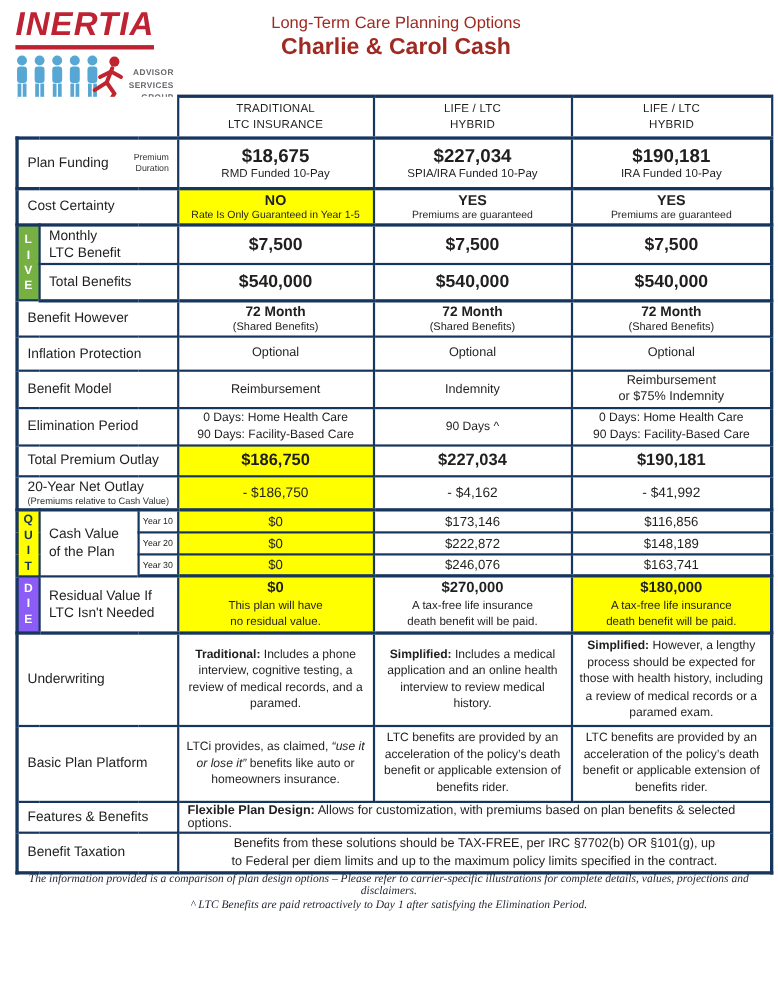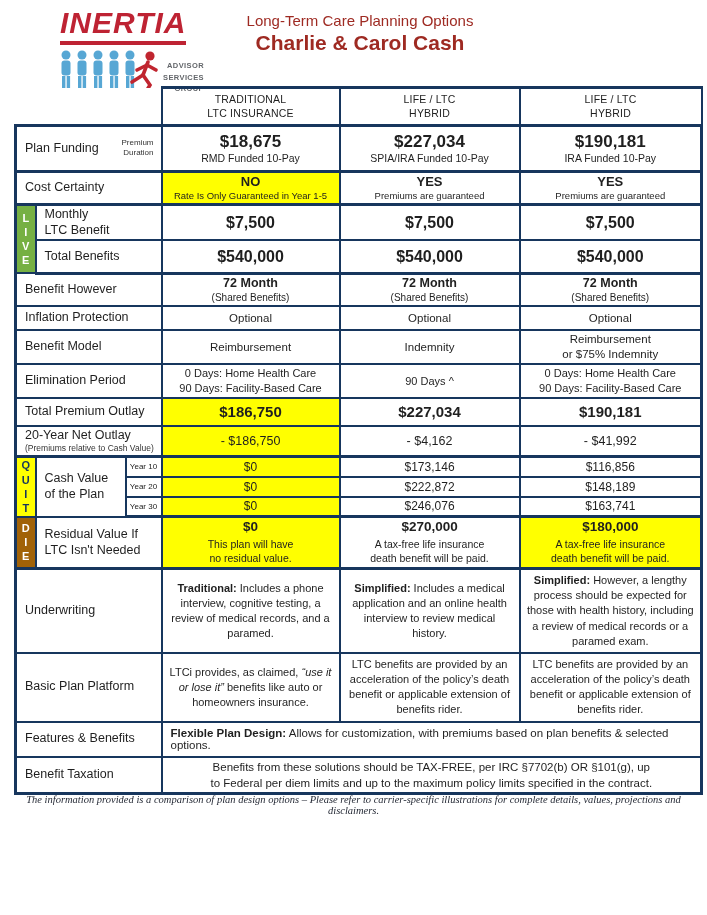--- a/index.html
+++ b/index.html
@@ -1,20 +1,20 @@
 <!DOCTYPE html>
 <html><head>
 <meta charset="utf-8">
 <style>
   * { margin:0; padding:0; box-sizing:border-box; }
   body { background:#ffffff; font-family:"Liberation Sans", sans-serif; }
   .page { position:relative; width:707px; height:915px; background:#fff; overflow:hidden; }
 
   
-  .logo { position:absolute; left:14px; top:8px; width:156px;margin-left:46px; }
+  .logo { position:absolute; left:14px; top:8px; width:156px; }
   .brand { display:inline-block; font-size:30px; font-weight:bold; font-style:italic;
            color:#be2333; letter-spacing:1px; line-height:1; padding-bottom:3px;
            border-bottom:4px solid #be2333; }
   .logo-row { display:flex; align-items:flex-end; margin-top:4px; gap:3px; }
   .tagline { font-size:7.5px; font-weight:bold; color:#63666a; text-align:right;
              line-height:1.55; letter-spacing:0.4px; padding-bottom:4px; }
 
   
   .title { position:absolute; left:160px; top:12px; width:400px; text-align:center; color:#9e2a22; }
   .title .t1 { font-size:15px; }
@@ -49,21 +49,21 @@
   .val-r   { font-size:12.5px; }
   .l1 { font-size:11.5px; line-height:1.3; }
   .l1b { font-size:12.5px; font-weight:bold; line-height:1.25; }
   .l2s { font-size:10px; line-height:1.2; }
   .elim { font-size:11px; line-height:1.35; }
 
   .strip { font-weight:bold; font-size:11px; line-height:1.3; word-break:break-all;
            text-align:center; padding:0 4px; }
   .live { background:#76b043; color:#ffffff; }
   .quit { background:#ffff00; color:#17365d; }
-  .die  { background:#a16207; color:#ffffff; }
+  .die  { background:#8b5cf6; color:#ffffff; }
   .yr { font-size:8px; padding:0; color:#222; }
   .cashval { font-size:12px; }
   .hl { background:#ffff00; }
 
   .die-val { font-size:13.5px; font-weight:bold; }
   .die-note { font-size:10.5px; line-height:1.3; }
 
   .para { font-size:11px; line-height:1.38; padding:3px 5px; }
   .para .lead { font-weight:bold; }
   .feat { text-align:left; font-size:11.5px; padding-left:8px; }
@@ -242,21 +242,21 @@
       <td>
               <div class="l1b">72 Month</div>
               <div class="l2s">(Shared Benefits)</div>
             </td>
       <td class="br">
               <div class="l1b">72 Month</div>
               <div class="l2s">(Shared Benefits)</div>
             </td>
     </tr>
 
-    <tr style="height:24px">
+    <tr style="height:31px">
       <td colspan="3" class="lbl bl">Inflation Protection</td>
       <td class="l1">Optional</td>
       <td class="l1">Optional</td>
       <td class="l1 br">Optional</td>
     </tr>
 
     <tr style="height:31px">
       <td colspan="3" class="lbl bl">Benefit Model</td>
       <td>
               <div class="l1">Reimbursement</div>
@@ -361,33 +361,34 @@
 
     <tr style="height:62px">
       <td colspan="3" class="lbl bl">Basic Plan Platform</td>
       <td class="para">
         <span>LTCi provides, as claimed, </span><span class="it">“use it or lose it”</span><span> benefits like auto or homeowners insurance.</span>
       </td>
       <td class="para">LTC benefits are provided by an acceleration of the policy’s death benefit or applicable extension of benefits rider.</td>
       <td class="para br">LTC benefits are provided by an acceleration of the policy’s death benefit or applicable extension of benefits rider.</td>
     </tr>
 
-    <tr style="height:35px">
+    <tr style="height:28px">
       <td colspan="3" class="lbl bl">Features &amp; Benefits</td>
       <td colspan="3" class="feat br">
         <span class="lead">Flexible Plan Design:</span><span>  Allows for customization, with premiums based on plan benefits &amp; selected options.</span>
       </td>
     </tr>
 
     <tr style="height:34px">
       <td colspan="3" class="lbl bl bb">Benefit Taxation</td>
       <td colspan="3" class="tax br bb">
         <div>Benefits from these solutions should be TAX-FREE, per IRC §7702(b) OR §101(g), up</div>
         <div>to Federal per diem limits and up to the maximum policy limits specified in the contract.</div>
       </td>
     </tr>
   </tbody>
       </table>
   </div>
 
   <div class="footnote fn1">The information provided is a comparison of plan design options – Please refer to carrier-specific illustrations for complete details, values, projections and disclaimers.</div>
+  <div class="footnote fn2">^ LTC Benefits are paid retroactively to Day 1 after satisfying the Elimination Period.</div>
 
 </div>
 
 </body></html>

